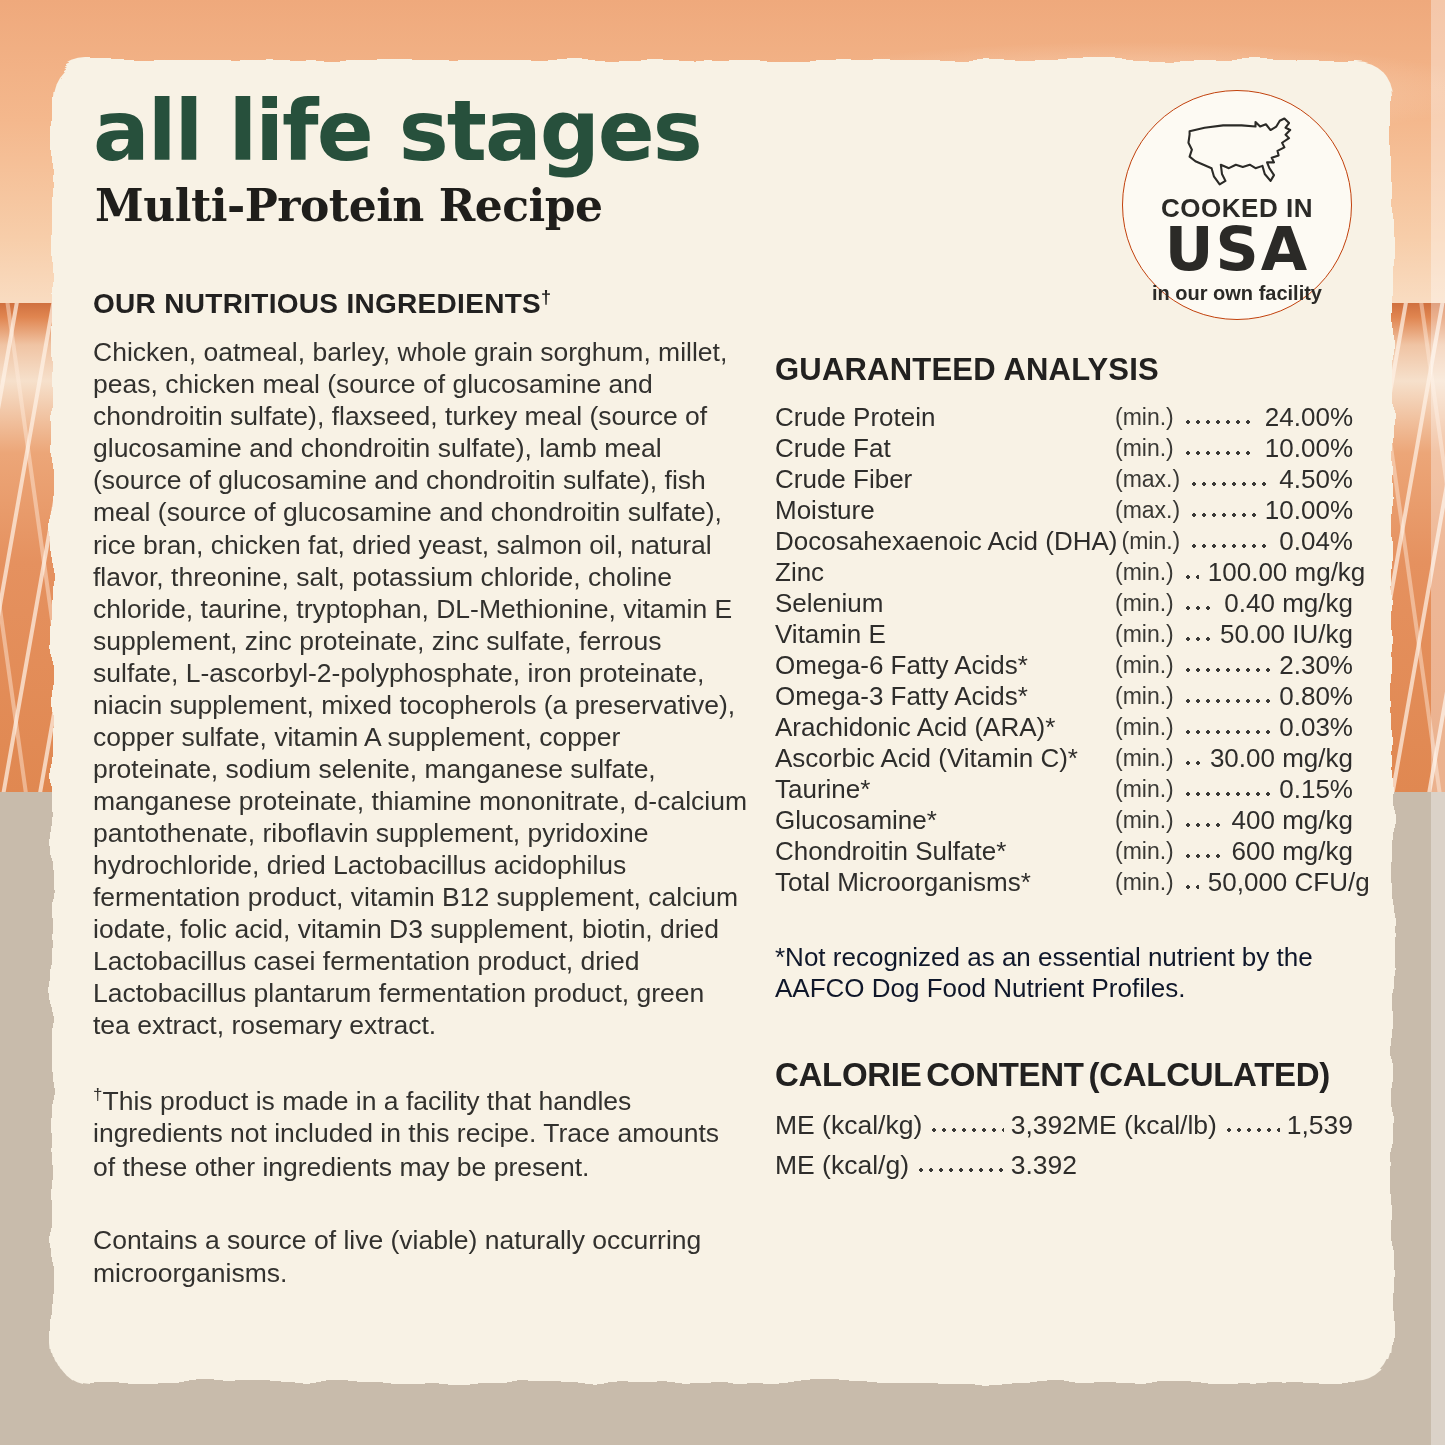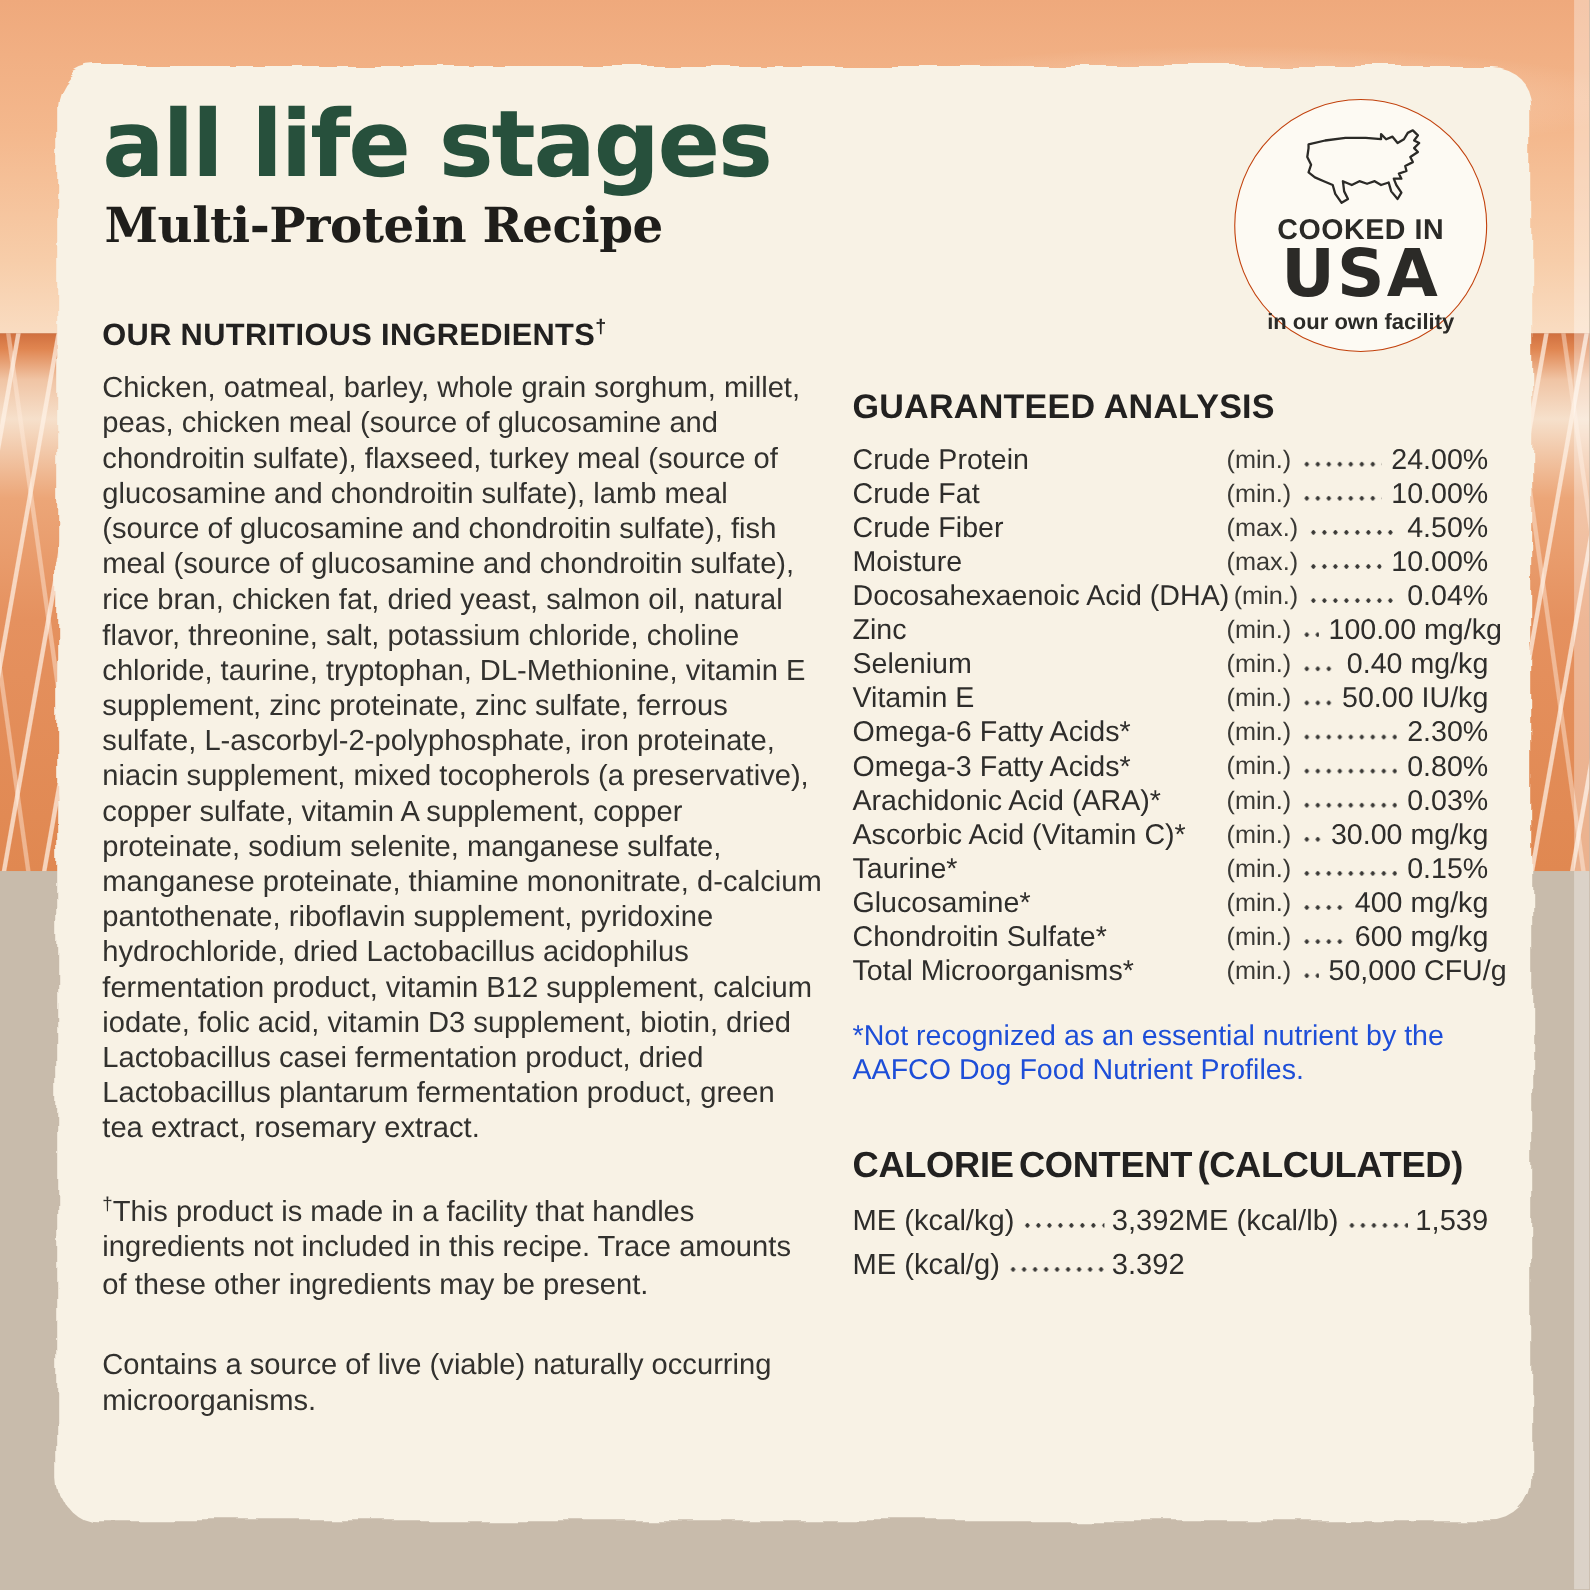--- a/index.html
+++ b/index.html
@@ -45,21 +45,21 @@
   .ga-rows{margin-top:14px;}
   .ga-row{display:flex;align-items:flex-end;line-height:31px;font-size:26px;}
   .ga-name{flex:0 1 auto;min-width:336px;white-space:nowrap;padding-right:4px;}
   .ga-qual{flex:0 0 auto;font-size:23px;color:#3a3935;}
   .dots{flex:1 1 auto;height:31px;margin:0 9px;min-width:16px;
     background-image:radial-gradient(circle,#3a3936 1.7px,transparent 2.1px);
     background-size:10px 6px;background-repeat:repeat-x;
     background-position:0 calc(100% - 8px);}
   .ga-val{flex:0 0 auto;white-space:nowrap;text-align:right;}
   .species-note{font-size:26px;line-height:1.18;margin:4px 0 0 0;color:#32312e;}
-  .aafco-note{font-size:26px;line-height:1.2;margin:28px 0 0 0;color:#1d4ed8;}
+  .aafco-note{font-size:26px;line-height:1.2;margin:44px 0 0 0;color:#0f172a;}
   .cal-head{font-size:33px;font-weight:700;letter-spacing:-.3px;word-spacing:-4px;
     margin:52px 0 0 0;color:#222120;}
   .cal-grid{display:grid;grid-template-columns:302px 276px;column-gap:0;row-gap:9px;margin-top:16px;}
   .cal-item{display:flex;align-items:flex-end;line-height:31px;font-size:26.5px;}
   .cal-item .dots{height:31px;margin:0 7px;}
   .cal-label{white-space:nowrap;}
   .cal-val{white-space:nowrap;}
 
   
   .badge{position:absolute;left:1122px;top:90px;width:230px;height:230px;z-index:4;

